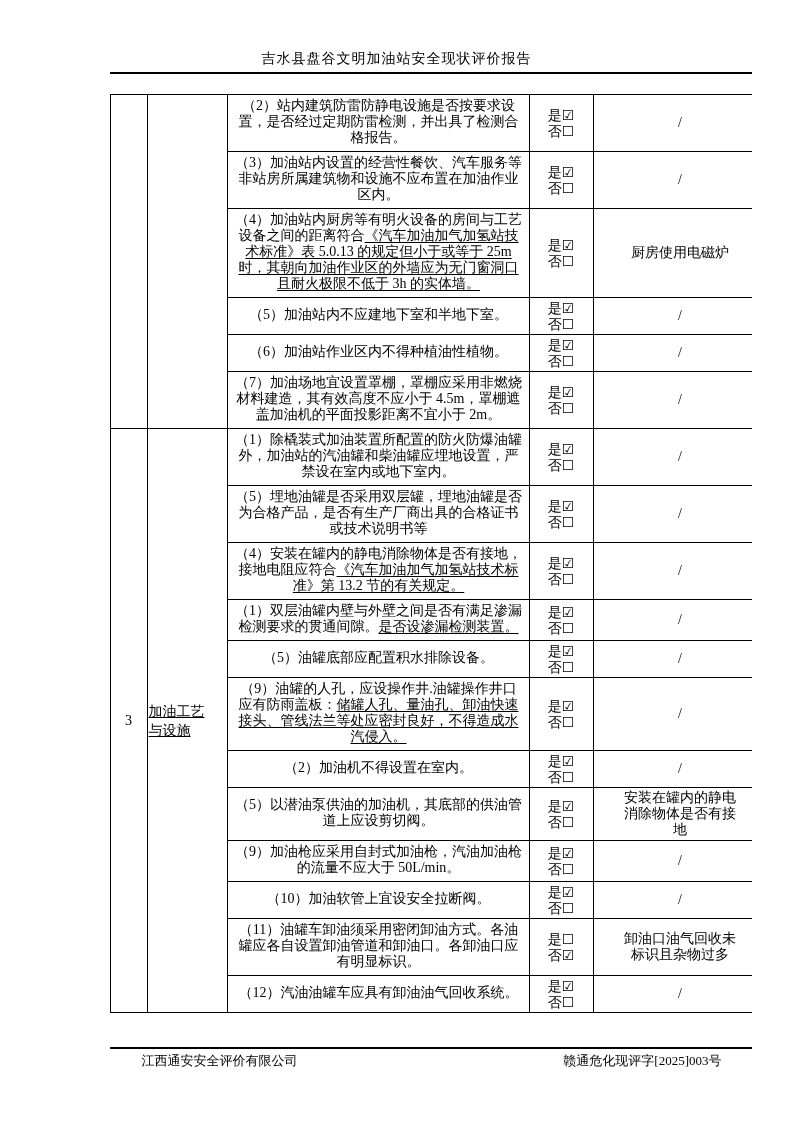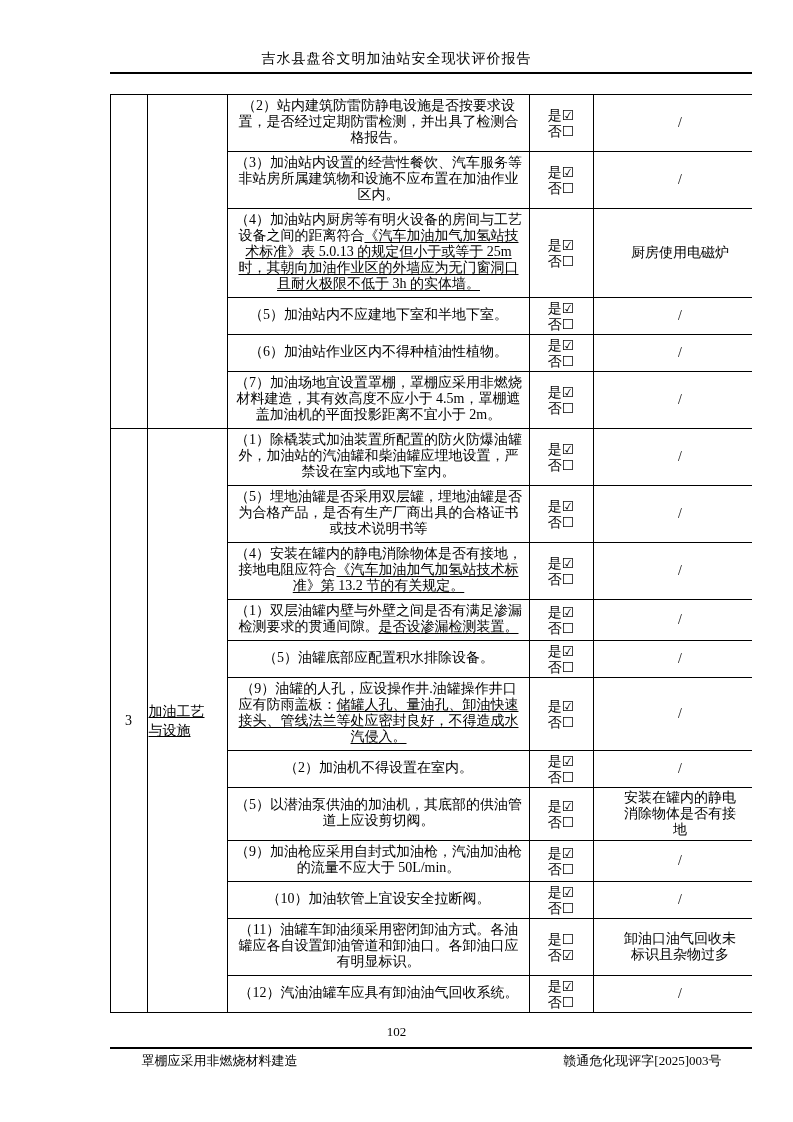--- a/index.html
+++ b/index.html
@@ -230,20 +230,19 @@
           <td class="col-item"><span>（12）汽油油罐车应具有卸油油气回收系统。</span></td>
           <td class="col-check">
             <div class="chk-line">是☑</div>
             <div class="chk-line">否☐</div>
           </td>
           <td class="col-remark">/</td>
         </tr>
       </tbody>
   </table>
 
-  <div class="page-number">102</div>
   <div class="footer-rule"></div>
   <div class="footer-row">
-    <span>罩棚应采用非燃烧材料建造</span>
+    <span>江西通安安全评价有限公司</span>
     <span>赣通危化现评字[2025]003号</span>
   </div>
 
 </div>
 
 </body></html>

